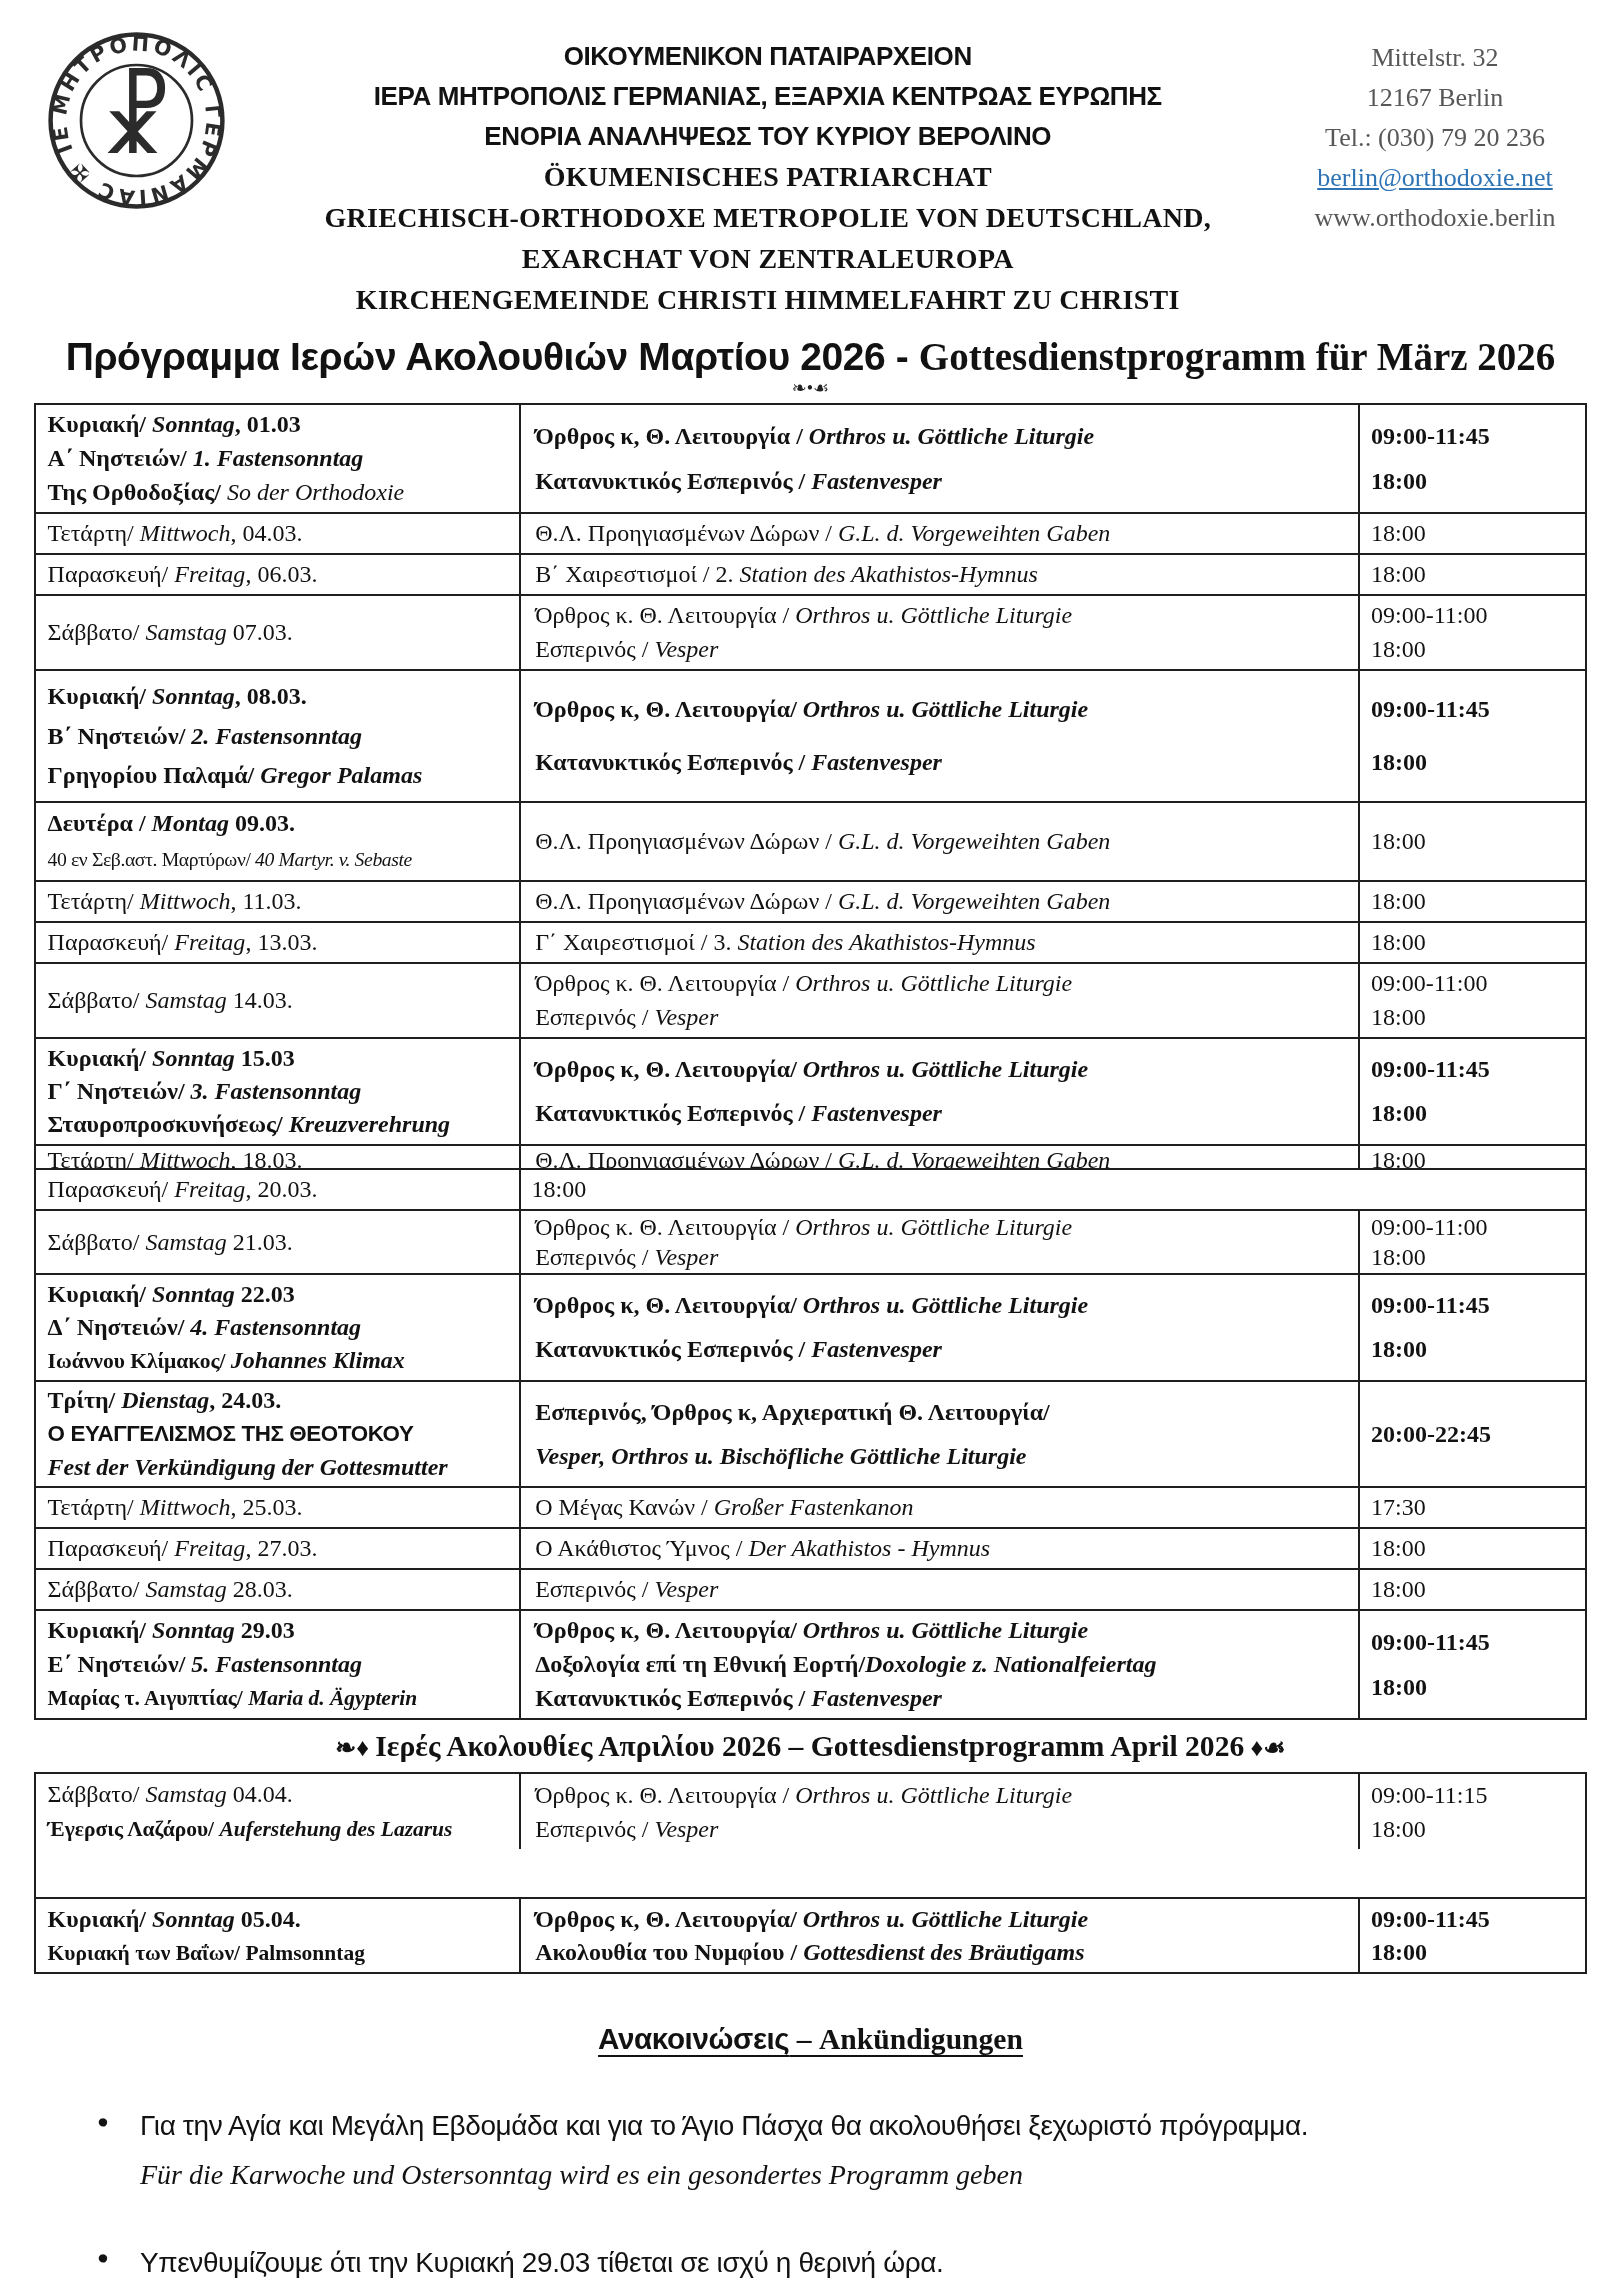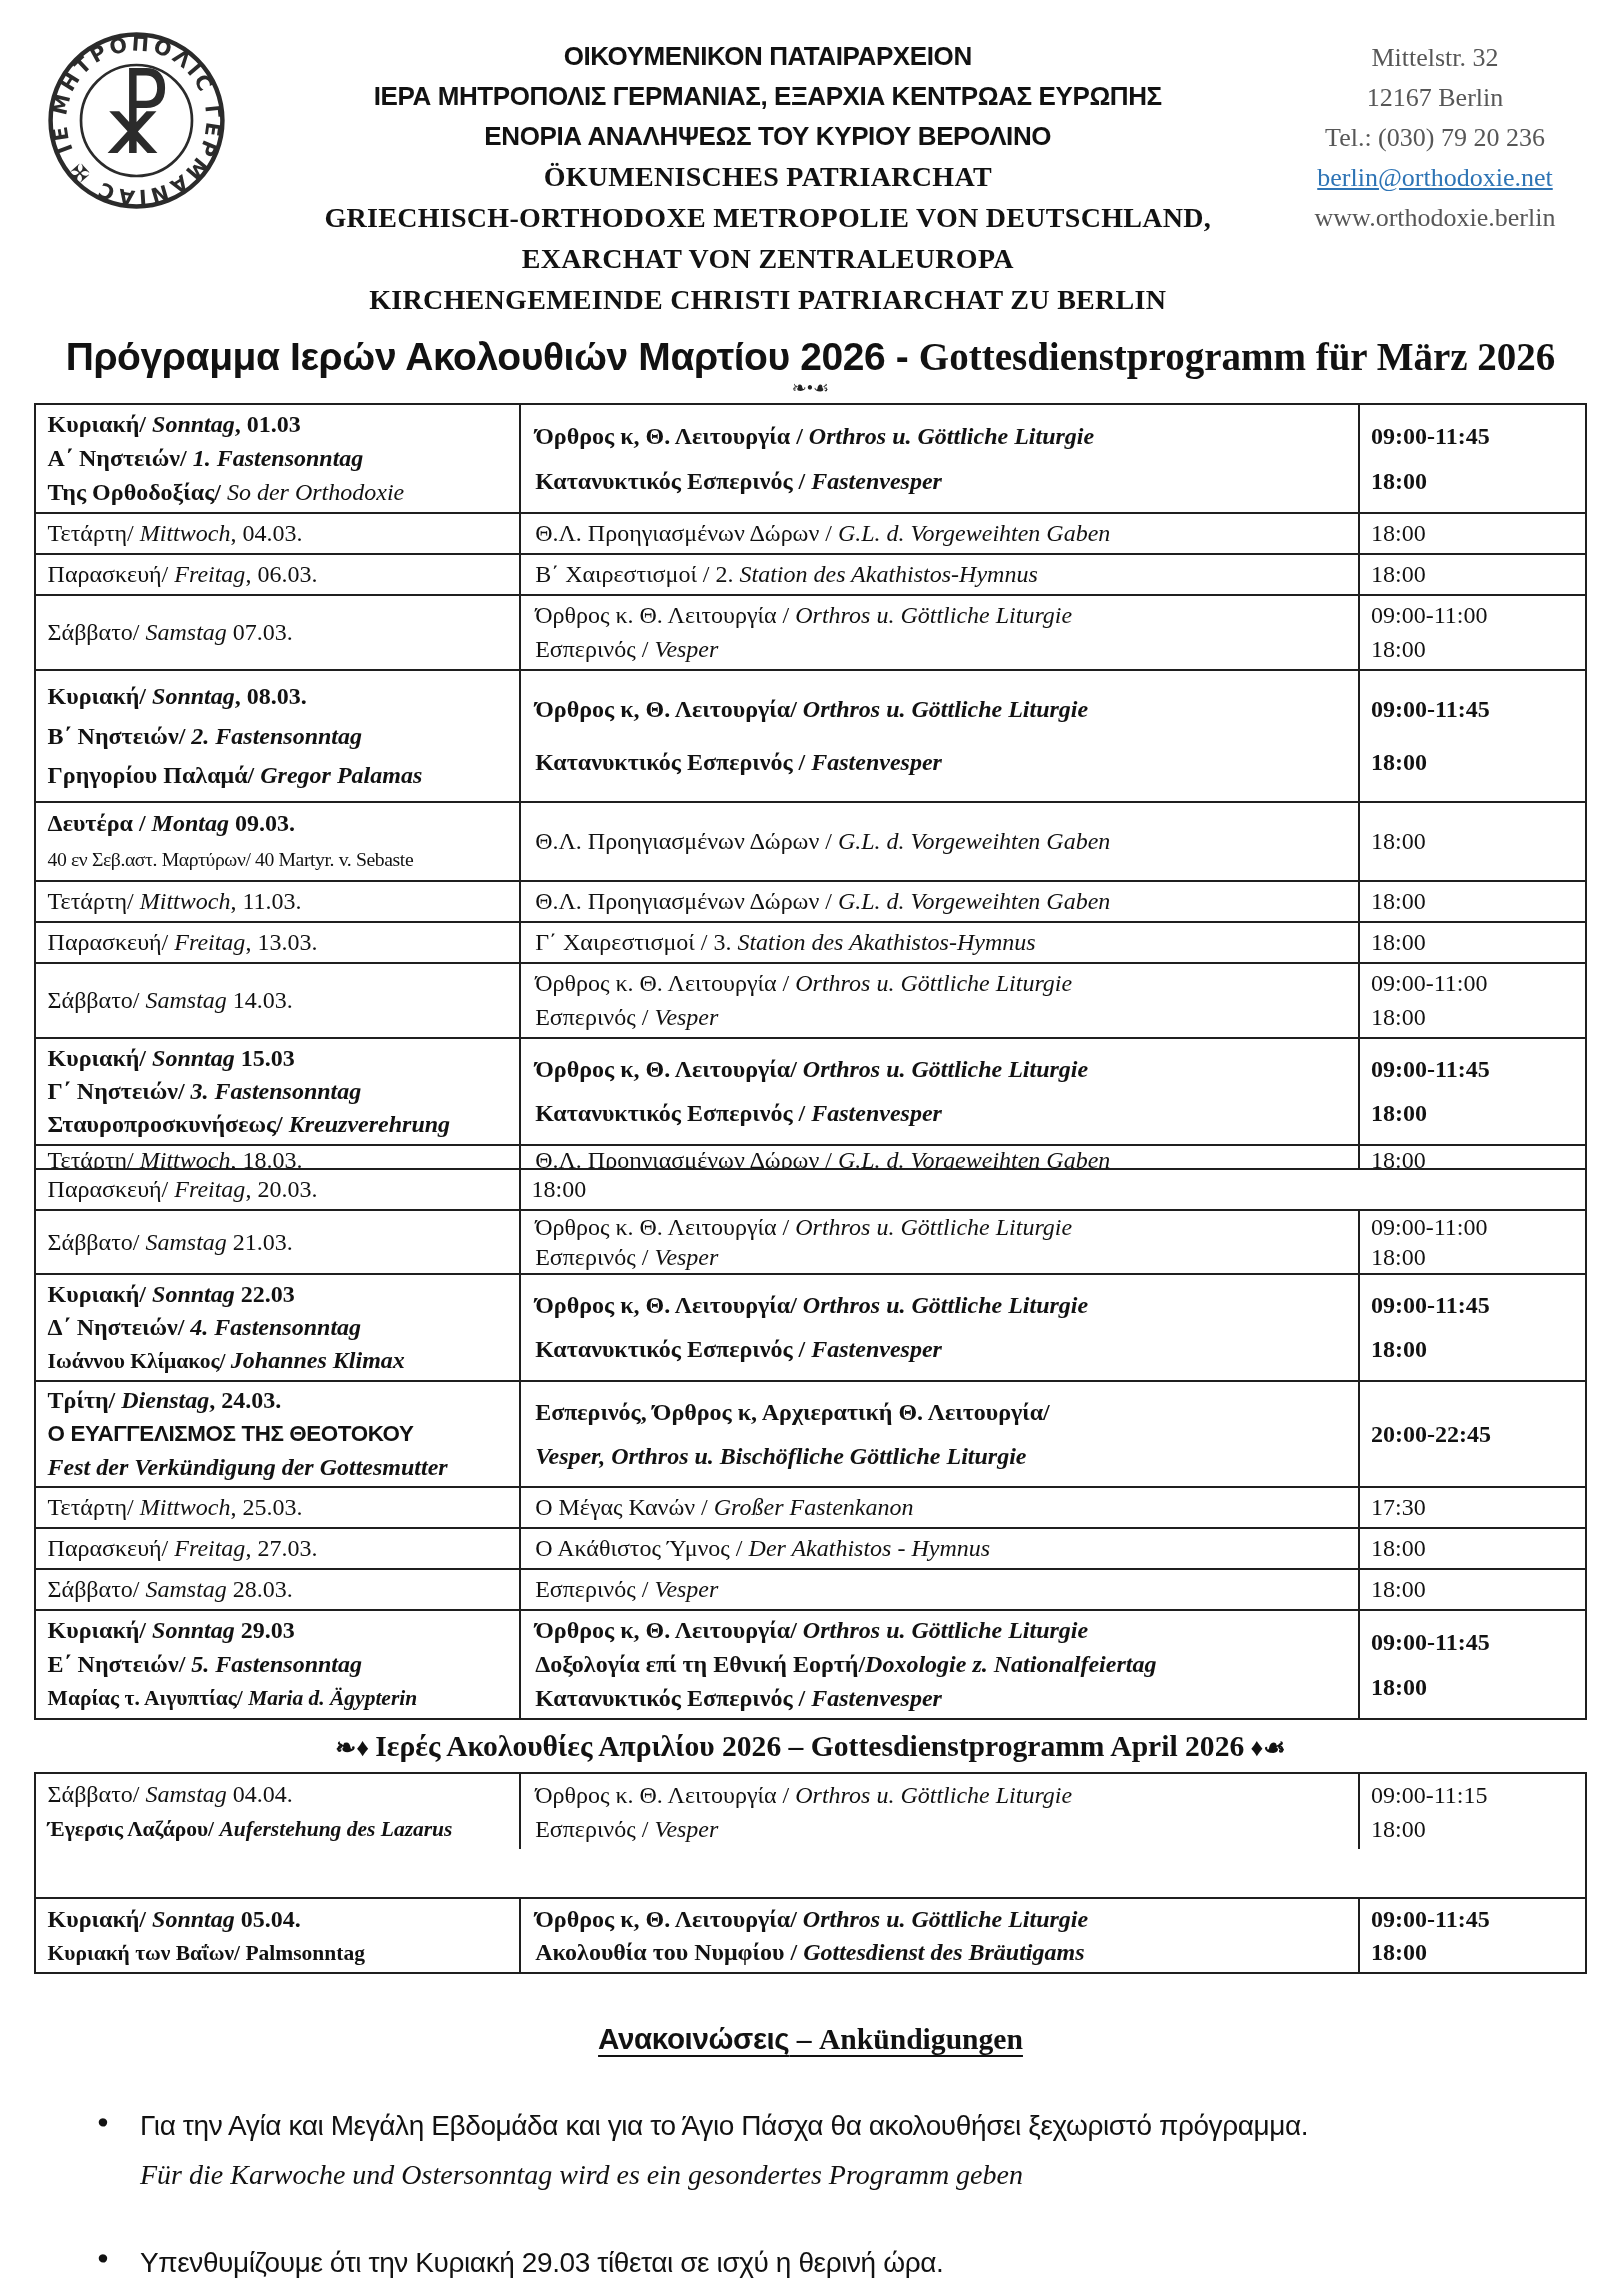--- a/index.html
+++ b/index.html
@@ -35,21 +35,21 @@
   .bold-times .t{font-weight:700;}
 
   
   .s-n{font-weight:400;}
   .s-b{font-weight:700;}
   .s-i{font-style:italic;}
   .s-bi{font-style:italic;font-weight:700;}
   .s-sb{font-weight:700;font-size:21.5px;}
   .s-sbi{font-weight:700;font-style:italic;font-size:21.5px;}
   .s-sm{font-size:19.7px;letter-spacing:-0.4px;}
-  .s-smi{font-size:19.7px;letter-spacing:-0.4px;}
+  .s-smi{font-size:19.7px;font-style:italic;letter-spacing:-0.4px;}
   .s-caps{font-family:"Liberation Sans","DejaVu Sans",sans-serif;font-weight:700;font-size:22.4px;letter-spacing:-0.4px;}
 
   
   .april-heading{text-align:center;font-size:29.6px;font-weight:700;margin:7.2px 0 5.4px 0;line-height:39px;}
   .april-heading .orn{font-size:25px;}
 
   
   .announce-heading{text-align:center;margin:48px 0 0 0;font-size:29.6px;font-weight:700;}
   .announce-heading .inner{text-decoration:underline;text-underline-offset:6.3px;text-decoration-thickness:2.2px;}
   .announce-heading .gr{font-family:"Liberation Sans","DejaVu Sans",sans-serif;letter-spacing:-0.4px;}
@@ -79,21 +79,21 @@
       </svg>
     </div>
 
     <div class="org-block">
       <div class="gk-caps">ΟΙΚΟΥΜΕΝΙΚΟΝ ΠΑΤΑΙΡΑΡΧΕΙΟΝ</div>
       <div class="gk-caps">ΙΕΡΑ ΜΗΤΡΟΠΟΛΙΣ ΓΕΡΜΑΝΙΑΣ, ΕΞΑΡΧΙΑ ΚΕΝΤΡΩΑΣ ΕΥΡΩΠΗΣ</div>
       <div class="gk-caps">ΕΝΟΡΙΑ ΑΝΑΛΗΨΕΩΣ ΤΟΥ ΚΥΡΙΟΥ ΒΕΡΟΛΙΝΟ</div>
       <div class="de-caps">ÖKUMENISCHES PATRIARCHAT</div>
       <div class="de-caps">GRIECHISCH-ORTHODOXE METROPOLIE VON DEUTSCHLAND,</div>
       <div class="de-caps">EXARCHAT VON ZENTRALEUROPA</div>
-      <div class="de-caps">KIRCHENGEMEINDE CHRISTI PATRIARCHAT ZU BERLIN</div>
+      <div class="de-caps">KIRCHENGEMEINDE CHRISTI HIMMELFAHRT ZU CHRISTI</div>
     </div>
 
     <div class="contact">
       <div>Mittelstr. 32</div>
       <div>12167 Berlin</div>
       <div>Tel.: (030) 79 20 236</div>
       <div><a>berlin@orthodoxie.net</a></div>
       <div class="web">www.orthodoxie.berlin</div>
     </div>
   </header>

